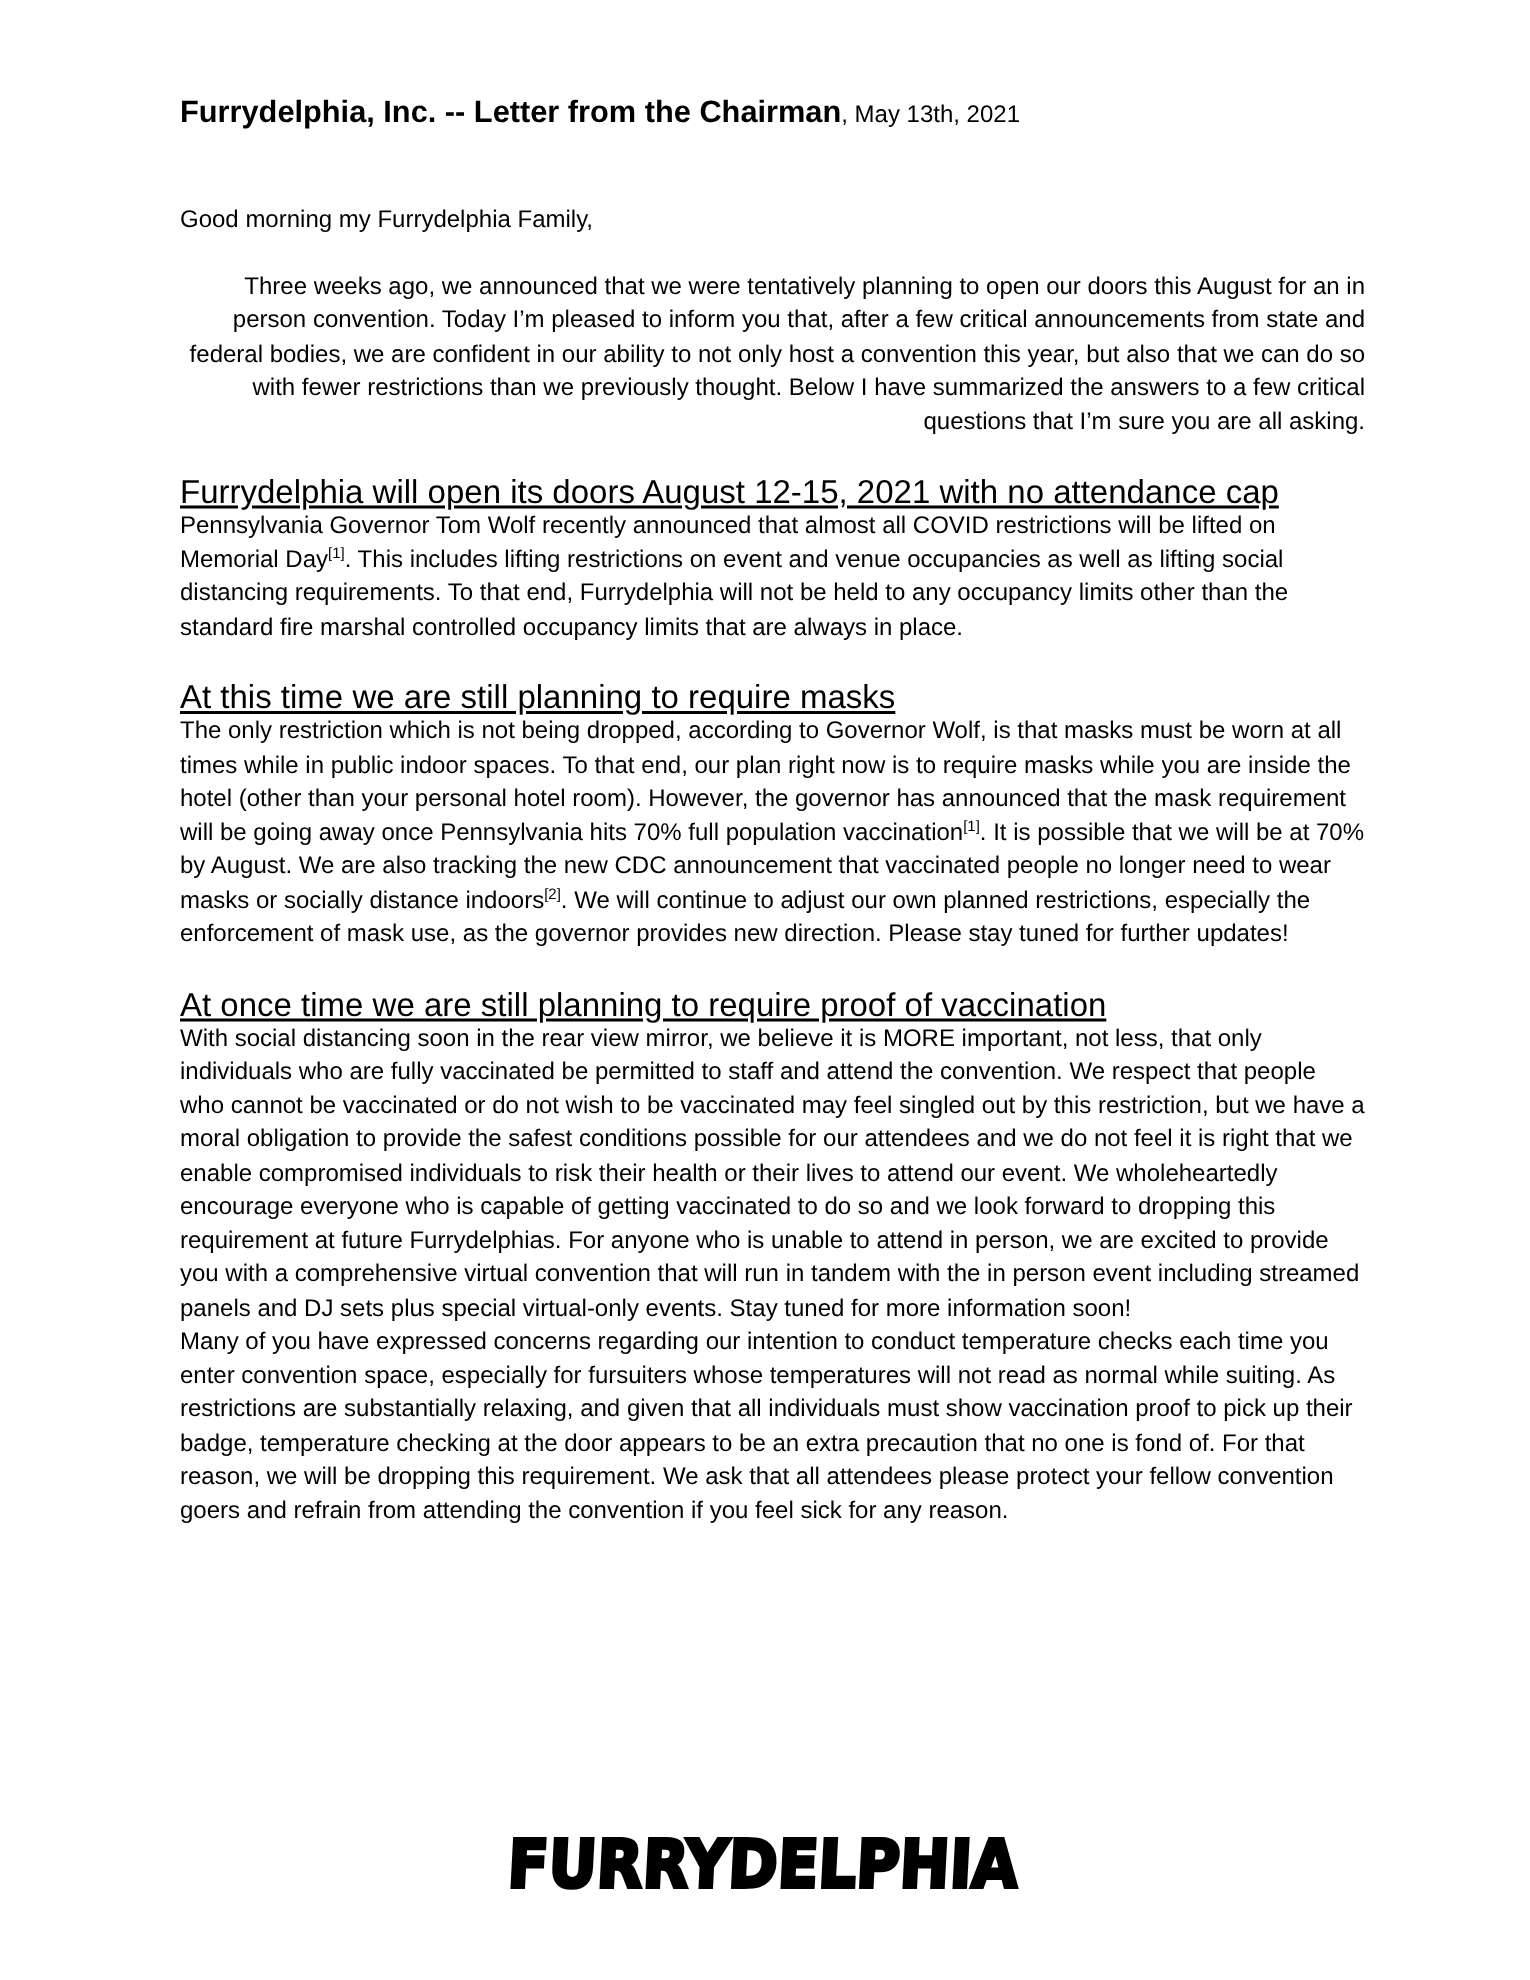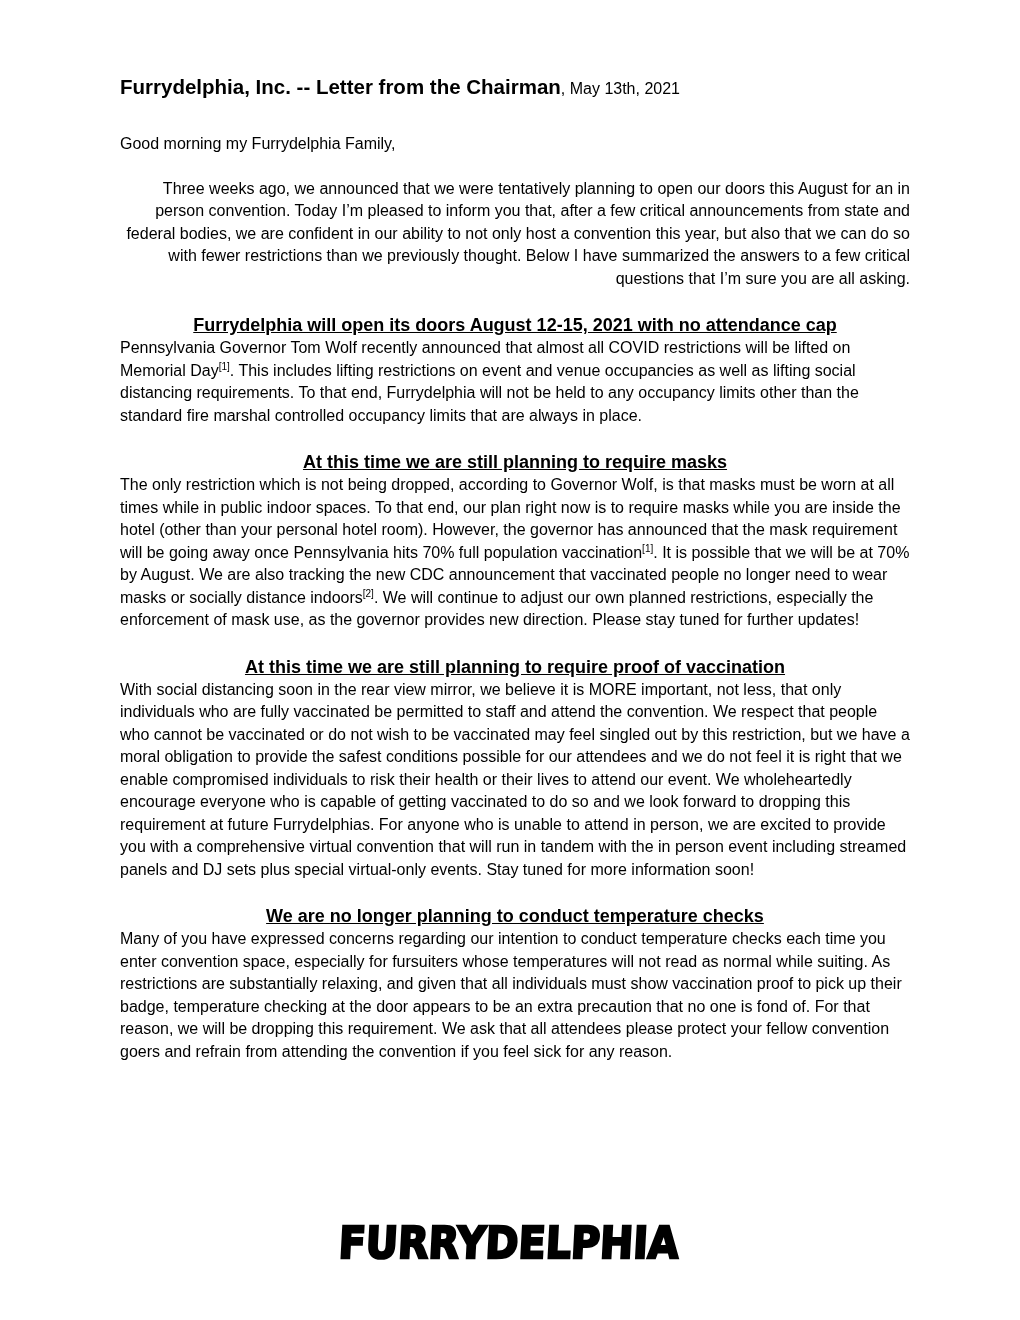--- a/index.html
+++ b/index.html
@@ -1,29 +1,29 @@
 <!DOCTYPE html>
 <html><head>
 <meta charset="utf-8">
 <style>
   html, body { margin: 0; padding: 0; background: #ffffff; }
   body {
     width: 1020px; height: 1320px; position: relative; overflow: hidden;
     font-family: "Liberation Sans", sans-serif; color: #000;
   }
-  .page { position: absolute; left: 120px; top: 72px; width: 790px; }
+  .page { position: absolute; left: 120px; top: 60px; width: 790px; }
   .title { font-size: 20.5px; line-height: 30px; margin: 0; }
   .title .bold { font-weight: bold; }
   .title .date { font-weight: normal; font-size: 16px; }
   p { margin: 0; font-size: 16px; line-height: 22.5px; }
-  .greeting { margin-top: 29px; }
+  .greeting { margin-top: 44px; }
   .intro { margin-top: 22px; text-align: right; }
   h2 {
-    font-size: 18px; font-weight: bold; text-decoration: underline;
-    margin: 0; line-height: 24px; text-align: center;
+    font-size: 22px; font-weight: normal; text-decoration: underline;
+    margin: 0; line-height: 24px;
   }
   .section-head { margin-top: 23px; }
   .section-body { }
   sup { font-size: 10px; line-height: 0; vertical-align: 6px; }
   .logo {
     position: absolute; left: 338px; top: 1218px; width: 344px; height: 48px;
     display: flex; align-items: center; justify-content: center;
   }
   .logo svg { display: block; }
 </style>
@@ -36,24 +36,23 @@
   <p class="greeting">Good morning my Furrydelphia Family,</p>
 
   <p class="intro">Three weeks ago, we announced that we were tentatively planning to open our doors this August for an in person convention. Today I’m pleased to inform you that, after a few critical announcements from state and federal bodies, we are confident in our ability to not only host a convention this year, but also that we can do so with fewer restrictions than we previously thought. Below I have summarized the answers to a few critical questions that I’m sure you are all asking.</p>
 
   <h2 class="section-head">Furrydelphia will open its doors August 12-15, 2021 with no attendance cap</h2>
   <p class="section-body"><span>Pennsylvania Governor Tom Wolf recently announced that almost all COVID restrictions will be lifted on Memorial Day</span><sup>[1]</sup><span>. This includes lifting restrictions on event and venue occupancies as well as lifting social distancing requirements. To that end, Furrydelphia will not be held to any occupancy limits other than the standard fire marshal controlled occupancy limits that are always in place.</span></p>
 
   <h2 class="section-head">At this time we are still planning to require masks</h2>
   <p class="section-body"><span>The only restriction which is not being dropped, according to Governor Wolf, is that masks must be worn at all times while in public indoor spaces. To that end, our plan right now is to require masks while you are inside the hotel (other than your personal hotel room). However, the governor has announced that the mask requirement will be going away once Pennsylvania hits 70% full population vaccination</span><sup>[1]</sup><span>. It is possible that we will be at 70% by August. We are also tracking the new CDC announcement that vaccinated people no longer need to wear masks or socially distance indoors</span><sup>[2]</sup><span>. We will continue to adjust our own planned restrictions, especially the enforcement of mask use, as the governor provides new direction. Please stay tuned for further updates!</span></p>
 
-  <h2 class="section-head">At this time we are still planning to require proof of vaccination</h2>
+  <h2 class="section-head">At once time we are still planning to require proof of vaccination</h2>
   <p class="section-body">With social distancing soon in the rear view mirror, we believe it is MORE important, not less, that only individuals who are fully vaccinated be permitted to staff and attend the convention. We respect that people who cannot be vaccinated or do not wish to be vaccinated may feel singled out by this restriction, but we have a moral obligation to provide the safest conditions possible for our attendees and we do not feel it is right that we enable compromised individuals to risk their health or their lives to attend our event. We wholeheartedly encourage everyone who is capable of getting vaccinated to do so and we look forward to dropping this requirement at future Furrydelphias. For anyone who is unable to attend in person, we are excited to provide you with a comprehensive virtual convention that will run in tandem with the in person event including streamed panels and DJ sets plus special virtual-only events. Stay tuned for more information soon!</p>
 
-  <h2 class="section-head">We are no longer planning to conduct temperature checks</h2>
   <p class="section-body">Many of you have expressed concerns regarding our intention to conduct temperature checks each time you enter convention space, especially for fursuiters whose temperatures will not read as normal while suiting. As restrictions are substantially relaxing, and given that all individuals must show vaccination proof to pick up their badge, temperature checking at the door appears to be an extra precaution that no one is fond of. For that reason, we will be dropping this requirement. We ask that all attendees please protect your fellow convention goers and refrain from attending the convention if you feel sick for any reason.</p>
 </div>
 
 <div class="logo">
   <svg width="344" height="48" viewBox="0 0 344 48">
     <text x="172" y="40" text-anchor="middle" font-family="'DejaVu Sans', sans-serif" font-weight="bold" font-size="44" textLength="340" lengthAdjust="spacingAndGlyphs" fill="#000" stroke="#000" stroke-width="2.5" transform="skewX(-3)">FURRYDELPHIA</text>
   </svg>
 </div>
 
 </body></html>

